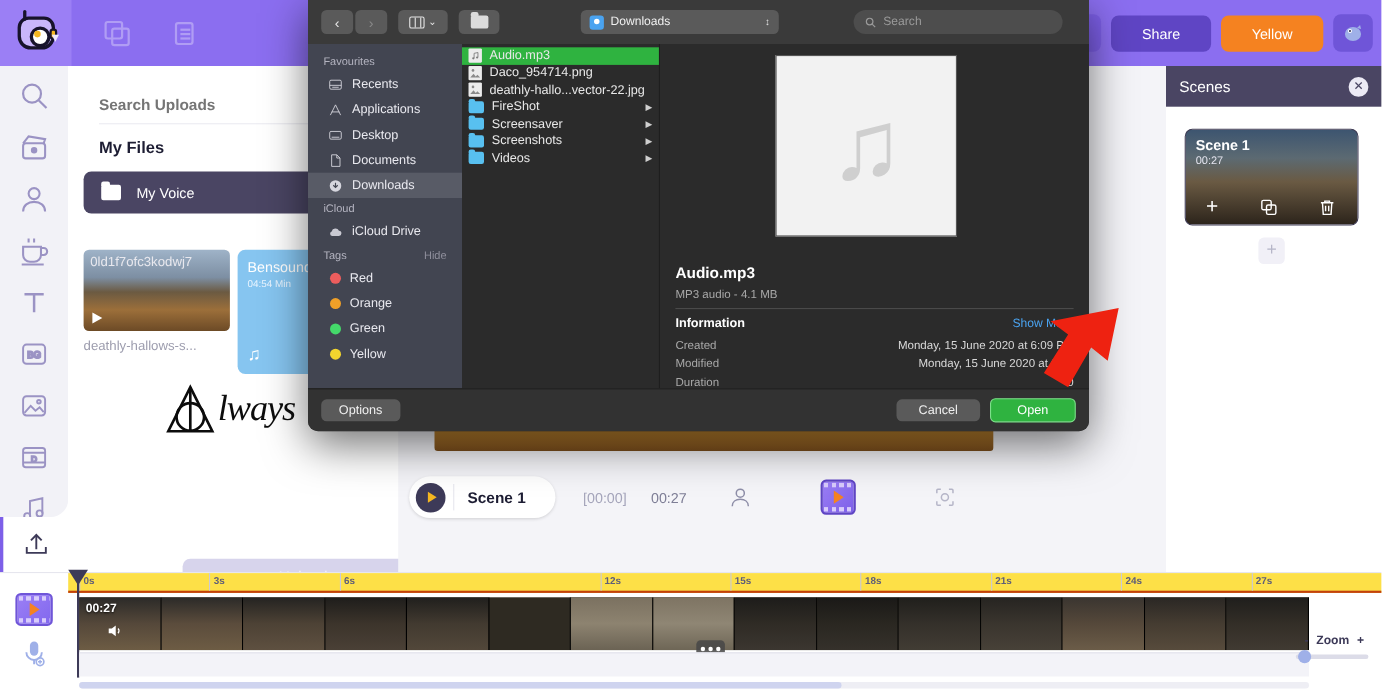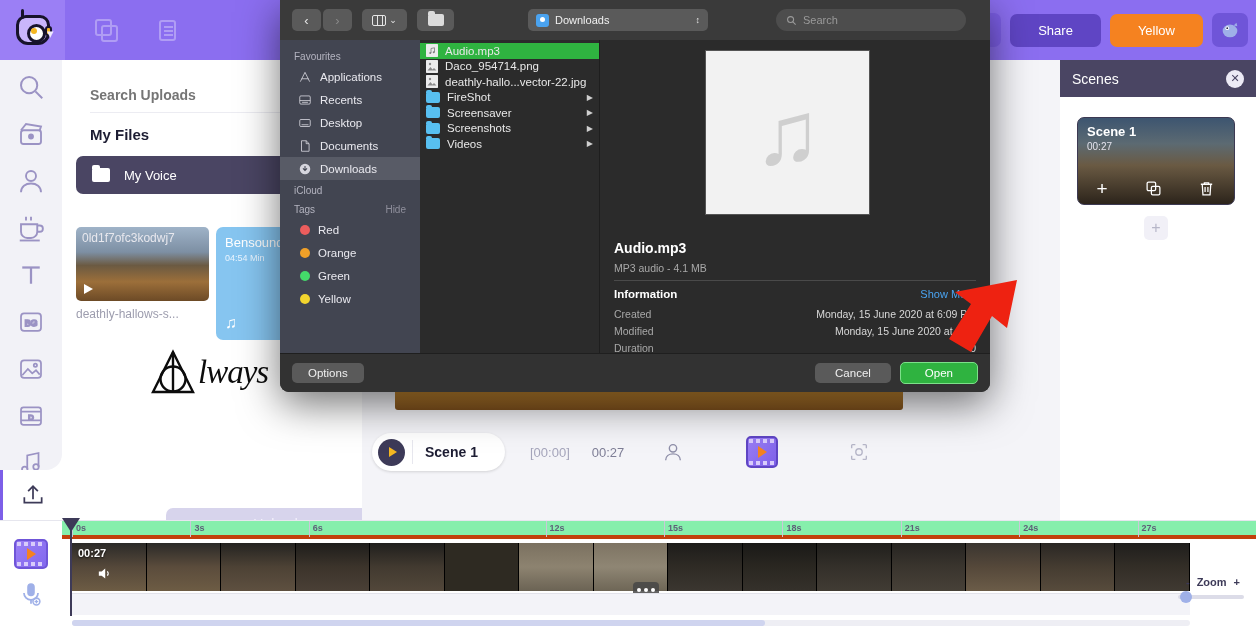--- a/index.html
+++ b/index.html
@@ -269,21 +269,21 @@
   .tl-film:before, .tl-film:after {
     content:""; position:absolute; left:1px; right:1px; height:4px;
     background: repeating-linear-gradient(90deg,#d8cbfb 0 4px,transparent 4px 7px);
   }
   .tl-film:before { top:1px; }
   .tl-film:after { bottom:1px; }
   .tl-mic { color: #9fb0e8; }
   .tl-mic svg { width: 26px; height: 26px; display:block; }
   .ruler {
     position: absolute; left: 62px; top: 0; right: 0; height: 18px;
-    background: #86efac; border-bottom: 4px solid #c2410c;
+    background: #fde047; border-bottom: 2px solid #c2410c;
   }
   .tick { position: absolute; top: 0; height: 16px; border-left: 1px solid #c9c9d8; }
   .tick span { position: absolute; left: 3px; top: 2px; font-size: 9px; color: #5e5e78; font-weight: bold; }
   .playhead {
     position: absolute; left: 62px; top: -3px; width: 0; height: 0;
     border-left: 9px solid transparent; border-right: 9px solid transparent;
     border-top: 14px solid #3d3a58;
   }
   .playhead-line {
     position: absolute; left: 70px; top: 0; width: 2px; height: 95px; background: #3d3a58;
@@ -768,35 +768,35 @@
         <span>Search</span>
       </div>
     </div>
 
     <div class="dlg-body">
       <div class="dlg-sidebar" id="dlg-sidebar">
           <div class="sb-head"><span>Favourites</span></div>
           <div class="sb-item">
             <span class="sb-ic">
               <svg viewBox="0 0 24 24" fill="none" stroke="#d6d6de" stroke-width="1.4">
-                <path d="M12 4 L20 20 M12 4 L4 20"></path>
-                <line x1="6" y1="15" x2="18" y2="15"></line>
-              </svg>
-            </span>
-            <span>Applications</span>
-          </div>
-          <div class="sb-item">
-            <span class="sb-ic">
-              <svg viewBox="0 0 24 24" fill="none" stroke="#d6d6de" stroke-width="1.4">
                 <rect x="3" y="5" width="18" height="14" rx="2"></rect>
                 <line x1="3" y1="13" x2="21" y2="13"></line>
                 <line x1="7" y1="16" x2="17" y2="16"></line>
               </svg>
             </span>
             <span>Recents</span>
+          </div>
+          <div class="sb-item">
+            <span class="sb-ic">
+              <svg viewBox="0 0 24 24" fill="none" stroke="#d6d6de" stroke-width="1.4">
+                <path d="M12 4 L20 20 M12 4 L4 20"></path>
+                <line x1="6" y1="15" x2="18" y2="15"></line>
+              </svg>
+            </span>
+            <span>Applications</span>
           </div>
           <div class="sb-item">
             <span class="sb-ic">
               <svg viewBox="0 0 24 24" fill="none" stroke="#d6d6de" stroke-width="1.4">
                 <rect x="3" y="6" width="18" height="12" rx="2"></rect>
                 <line x1="6" y1="15" x2="18" y2="15"></line>
               </svg>
             </span>
             <span>Desktop</span>
           </div>
@@ -812,20 +812,28 @@
           <div class="sb-item sel">
             <span class="sb-ic">
               <svg viewBox="0 0 24 24">
                 <circle cx="12" cy="12" r="9" fill="#d6d6de"></circle>
                 <path d="M12 7v7M8.5 11L12 14.5 15.5 11" fill="none" stroke="#424551" stroke-width="1.8"></path>
               </svg>
             </span>
             <span>Downloads</span>
           </div>
           <div class="sb-head"><span>iCloud</span></div>
+          <div class="sb-item">
+            <span class="sb-ic">
+              <svg viewBox="0 0 24 24">
+                <path d="M7 18h10a4 4 0 0 0 .4-8A6 6 0 0 0 6 11a3.6 3.6 0 0 0 1 7z" fill="#c9c9d2"></path>
+              </svg>
+            </span>
+            <span>iCloud Drive</span>
+          </div>
           <div class="sb-head" style="display: flex;">
             <span>Tags</span>
             <span class="sb-hide">Hide</span>
           </div>
           <div class="sb-item">
             <span class="tag-dot" style="background: rgb(236, 93, 93);"></span>
             <span>Red</span>
           </div>
           <div class="sb-item">
             <span class="tag-dot" style="background: rgb(240, 160, 40);"></span>

